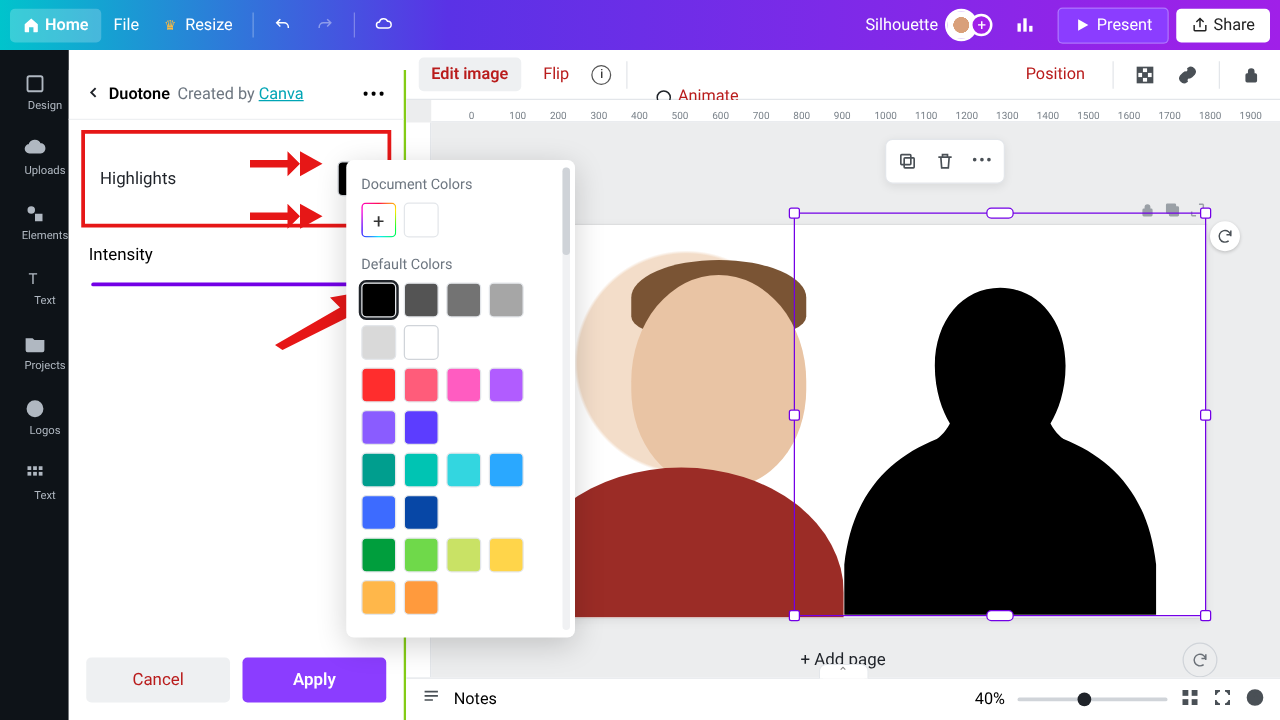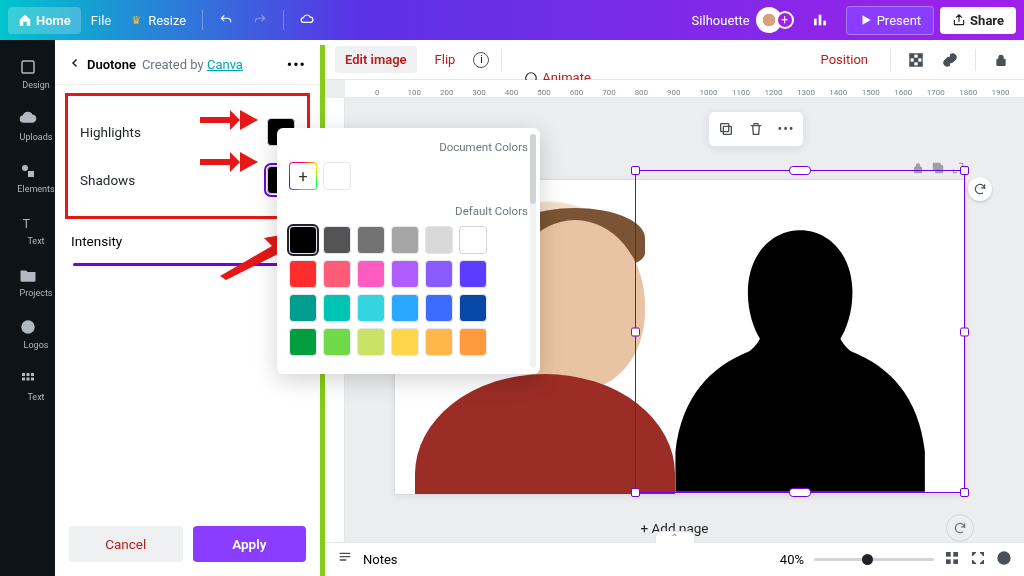--- a/index.html
+++ b/index.html
@@ -10,38 +10,38 @@
   height: 40px;
   background: linear-gradient(90deg, #00c4cc 0%, #5a32e6 35%, #7d2ae8 65%, #a020e8 100%);
   display: flex; align-items: center; padding: 0 8px; color: #fff; font-size: 13px;
 }
 .header .hbtn { padding: 6px 10px; border-radius: 4px; cursor: pointer; display:flex; align-items:center; gap:4px;}
 .header .hbtn.home { background: rgba(255,255,255,0.22); font-weight:600;}
 .header .hbtn.resize { background: transparent; }
 .header .sep { width:1px; height:20px; background: rgba(255,255,255,0.3); margin:0 6px;}
 .header .spacer { flex: 1; }
 .header .rbtn { background: rgba(255,255,255,0.18); padding:6px 12px; border-radius:4px; margin-left:6px; display:flex;align-items:center;gap:4px; cursor:pointer;}
-.header .rbtn.share { background:#fff; color:#222;font-weight:bold; }
+.header .rbtn.share { background:#fff; color:#222; }
 .header .rbtn.present { background:#8b3dff; color:#fff; border:1px solid rgba(255,255,255,.3);}
 .header .avatar { width:26px;height:26px;border-radius:50%;background:#fff; margin-left:6px; background: radial-gradient(circle,#d9a07a 40%,#fff 42%); border:2px solid #fff;}
 .header .plus { width:18px;height:18px;border-radius:50%;background:#a020e8;color:#fff;display:flex;align-items:center;justify-content:center;font-size:12px;margin-left:-6px;border:2px solid #fff;}
 .header .icon-hdr{width:14px;height:14px;}
 
 
 .vnav {
   position:absolute; top:40px; left:0; width:55px; bottom:0; background:#0e1318; color:#b0b8c1;
   display:flex; flex-direction:column; align-items:center; padding-top:8px; font-size:10px;
 }
 .vnav .vitem { display:flex; flex-direction:column; align-items:center; gap:4px; padding:10px 0; cursor:pointer; width:100%;}
 .vnav .vitem svg{width:18px;height:18px;fill:#b0b8c1;}
 .vnav .vitem span{font-size:9px;padding-left:17px;}
 
 
 .panel {
-  position:absolute; top:45px; left:55px; width:270px; bottom:0; background:#fff; border-right:5px solid #84cc16;
+  position:absolute; top:56px; left:55px; width:270px; bottom:0; background:#fff; border-right:2px solid #84cc16;
   display:flex; flex-direction:column;
 }
 .panel .phead { display:flex; align-items:center; padding:10px 14px; gap:6px; font-size:13px; border-bottom:1px solid #eef0f2;}
 .panel .phead .back{cursor:pointer;}
 .panel .phead .title{font-weight:600;}
 .panel .phead .by{color:#6d7680;}
 .panel .phead .by a{color:#00a5b5;}
 .panel .phead .dots{margin-left:auto; cursor:pointer; font-size:16px; letter-spacing:1px;}
 .panel .highlight-box { margin:8px 10px 0 10px; border:3px solid #e61717; padding:12px 8px 12px 8px; position:relative;}
 .panel .row { display:flex; align-items:center; justify-content:space-between; padding:10px 4px; font-size:13.5px; color:#1f2329;}
@@ -105,21 +105,21 @@
 
 .bottombar{position:absolute;bottom:0;left:0;right:0;height:34px;border-top:1px solid #e3e6ea;background:#fff;display:flex;align-items:center;padding:0 12px;font-size:13px;gap:10px;}
 .bottombar .spacer{flex:1;}
 .bottombar .zoom-track{width:120px;height:3px;background:#d0d4d9;border-radius:2px;position:relative;}
 .bottombar .zoom-track .dot{position:absolute;left:40%;top:-4px;width:11px;height:11px;background:#1f2329;border-radius:50%;}
 .bottombar svg{width:16px;height:16px;fill:#4a5056;}
 .bottombar .bicon{cursor:pointer;}
 .bottombar .tab{position:absolute;top:-12px;left:50%;transform:translateX(-50%);width:40px;height:12px;background:#fff;border:1px solid #e3e6ea;border-bottom:none;border-radius:6px 6px 0 0;display:flex;align-items:center;justify-content:center;font-size:10px;color:#888;cursor:pointer;}
 
 
-.picker{position:absolute;top:128px;left:277px;width:263px;background:#fff;border-radius:6px;box-shadow:0 6px 24px rgba(0,0,0,.18);padding:12px;z-index:50;text-align:right;}
+.picker{position:absolute;top:128px;left:277px;width:183px;background:#fff;border-radius:6px;box-shadow:0 6px 24px rgba(0,0,0,.18);padding:12px;z-index:50;}
 .picker .plabel{font-size:11.5px;color:#6d7680;margin-bottom:8px;}
 .picker .prow{display:flex;gap:6px;flex-wrap:wrap;margin-bottom:14px;}
 .picker .psw{width:28px;height:28px;border-radius:4px;cursor:pointer;border:1px solid #e3e6ea;}
 .picker .psw.add{background:#fff;border:1.5px solid transparent;display:flex;align-items:center;justify-content:center;font-size:16px;color:#333; background-image:linear-gradient(#fff,#fff),conic-gradient(#ff0040,#ffea00,#00ff37,#00e5ff,#4b00ff,#ff00d4,#ff0040);background-origin:border-box;background-clip:content-box,border-box;}
 .picker .psw.sel{outline:2px solid #1f2329;outline-offset:0px;}
 .picker .scroll{position:absolute;top:6px;right:4px;bottom:6px;width:6px;background:#f0f1f3;border-radius:3px;}
 .picker .scroll::before{content:"";position:absolute;top:0;left:0;right:0;height:70px;background:#cfd3d8;border-radius:3px;}
 
 .crown{color:#fdbc40;font-size:11px;margin-right:3px;}
 </style>
@@ -238,24 +238,20 @@
         </svg></span>
     <span class="title">Duotone</span>
     <span class="by"><span>Created by </span><a href="#">Canva</a></span>
     <span class="dots">•••</span>
   </div>
 
   <div class="highlight-box">
     <div class="row">
       <span>Highlights</span>
       <span class="swatch" title="#000000"></span>
-    </div>
-    <div class="row">
-      <span>Shadows</span>
-      <span class="swatch sel" title="#000000"></span>
     </div>
   </div>
 
   <div class="arrow" style="top:62px;left:145px;"><svg width="60" height="26">
         <path d="M0 13h40l-10-10v7H0v6h30v7l10-10" fill="#e61717"></path>
         <polygon points="40,3 58,13 40,23" fill="#e61717"></polygon>
       </svg></div>
   <div class="arrow" style="top:104px;left:145px;"><svg width="60" height="26">
         <path d="M0 13h40l-10-10v7H0v6h30v7l10-10" fill="#e61717"></path>
         <polygon points="40,3 58,13 40,23" fill="#e61717"></polygon>

